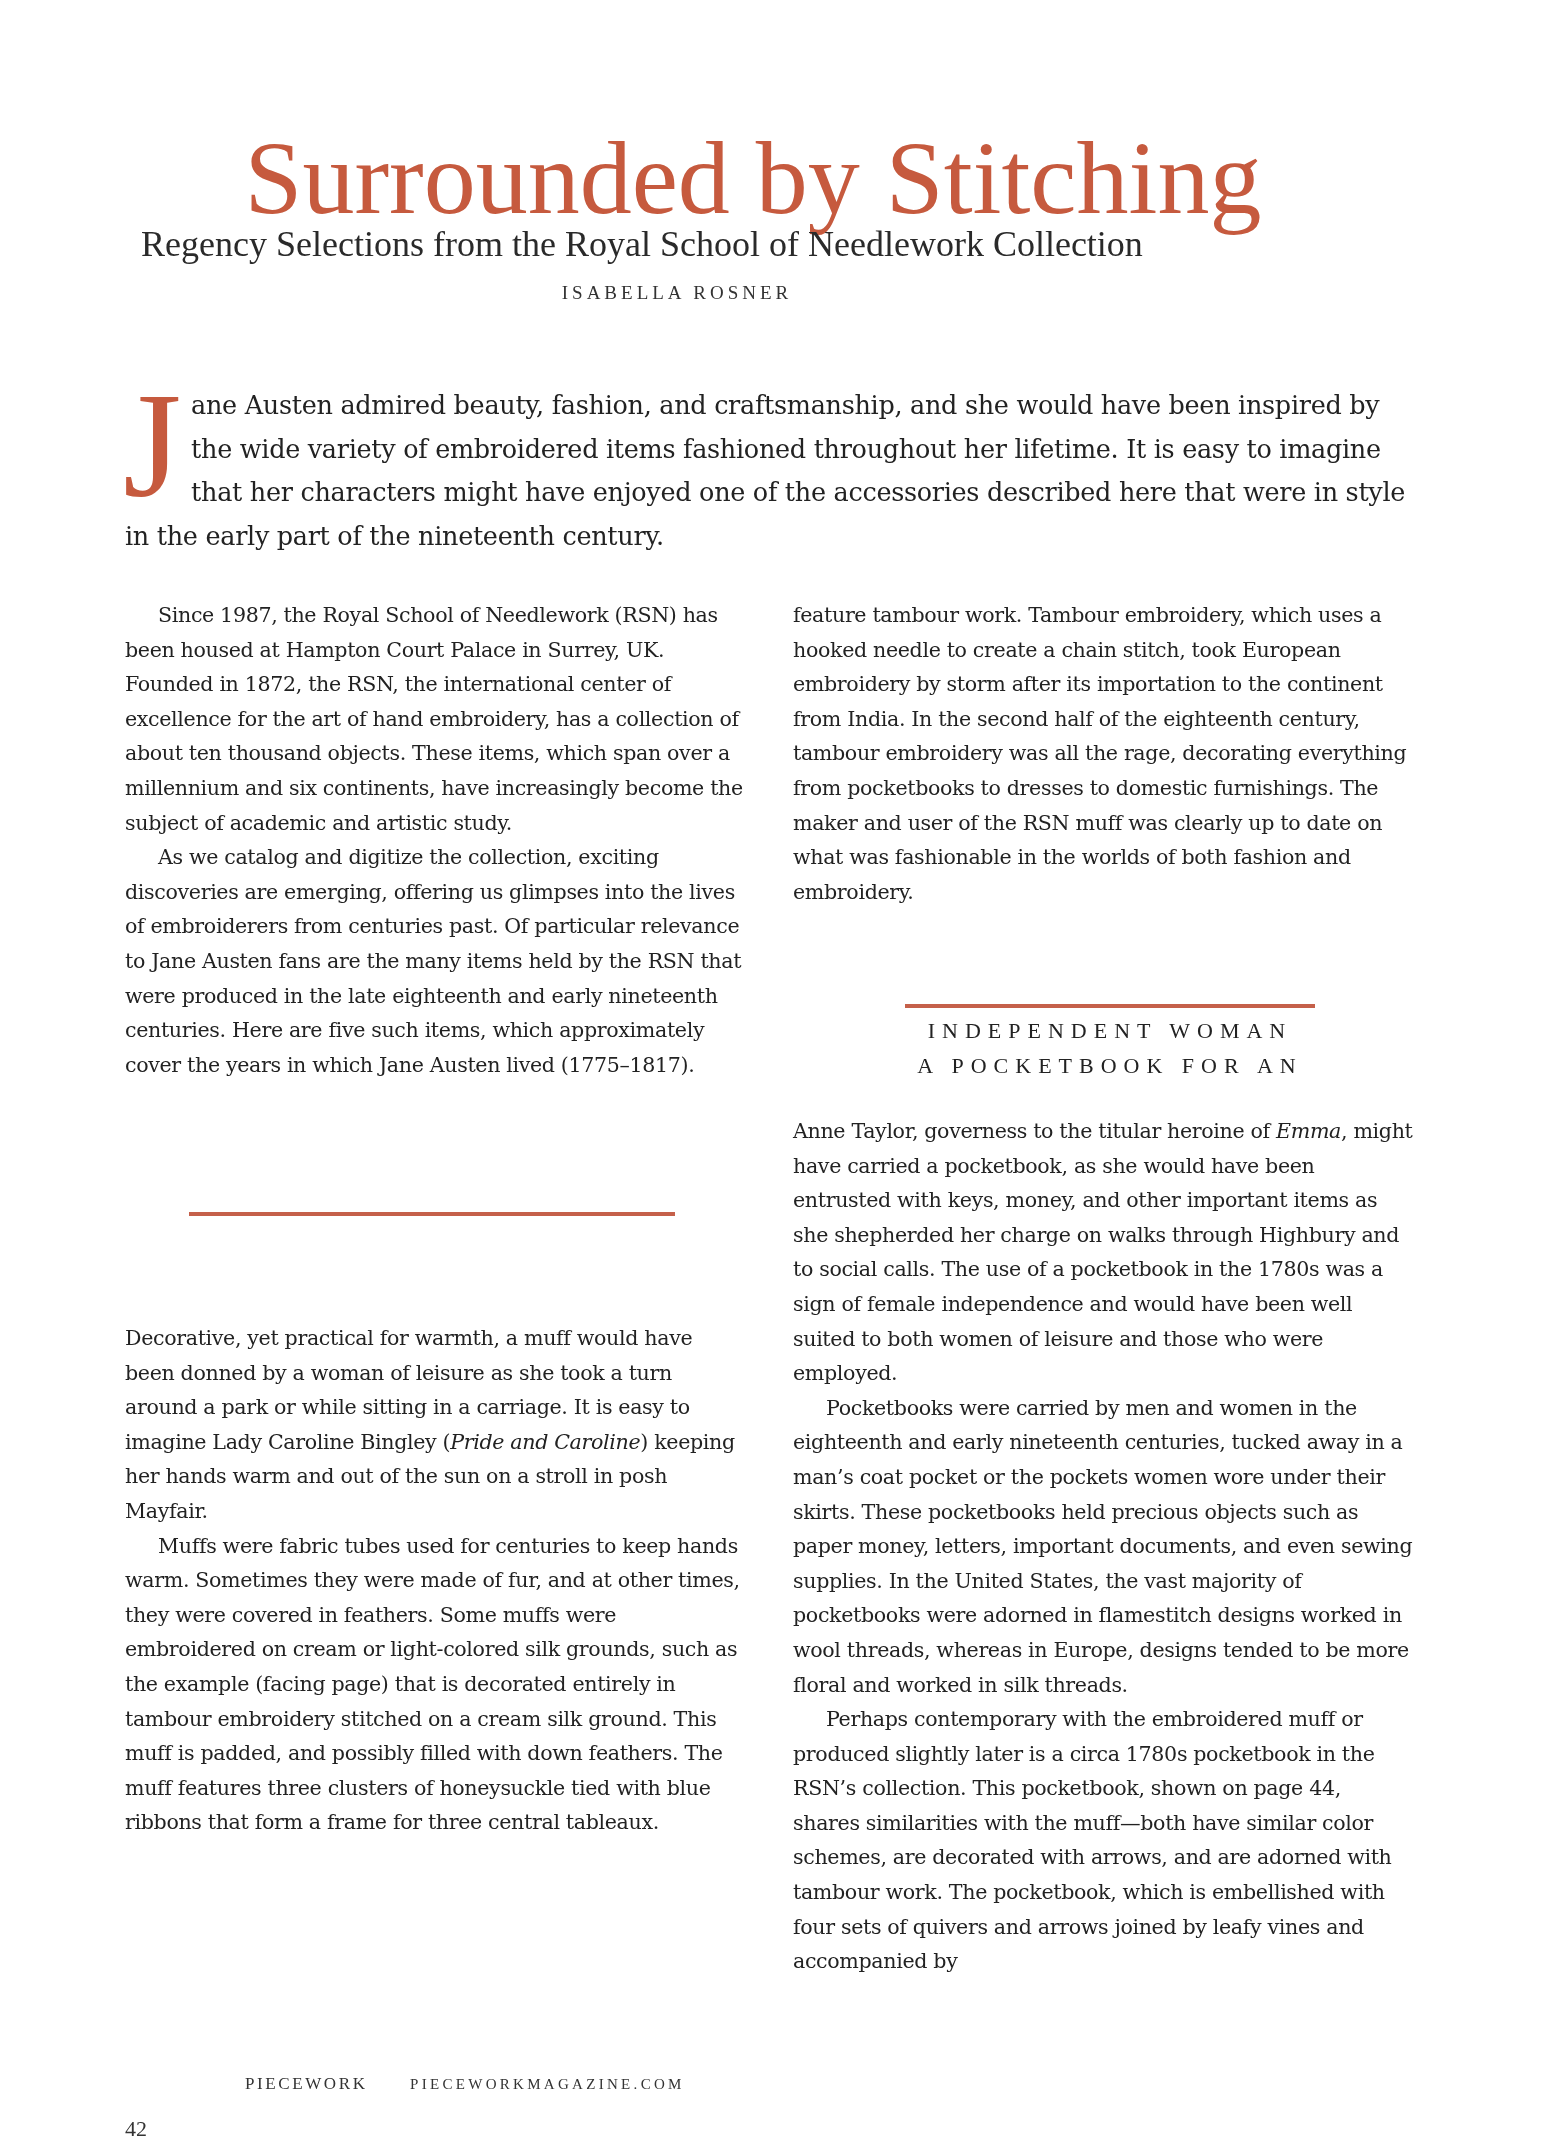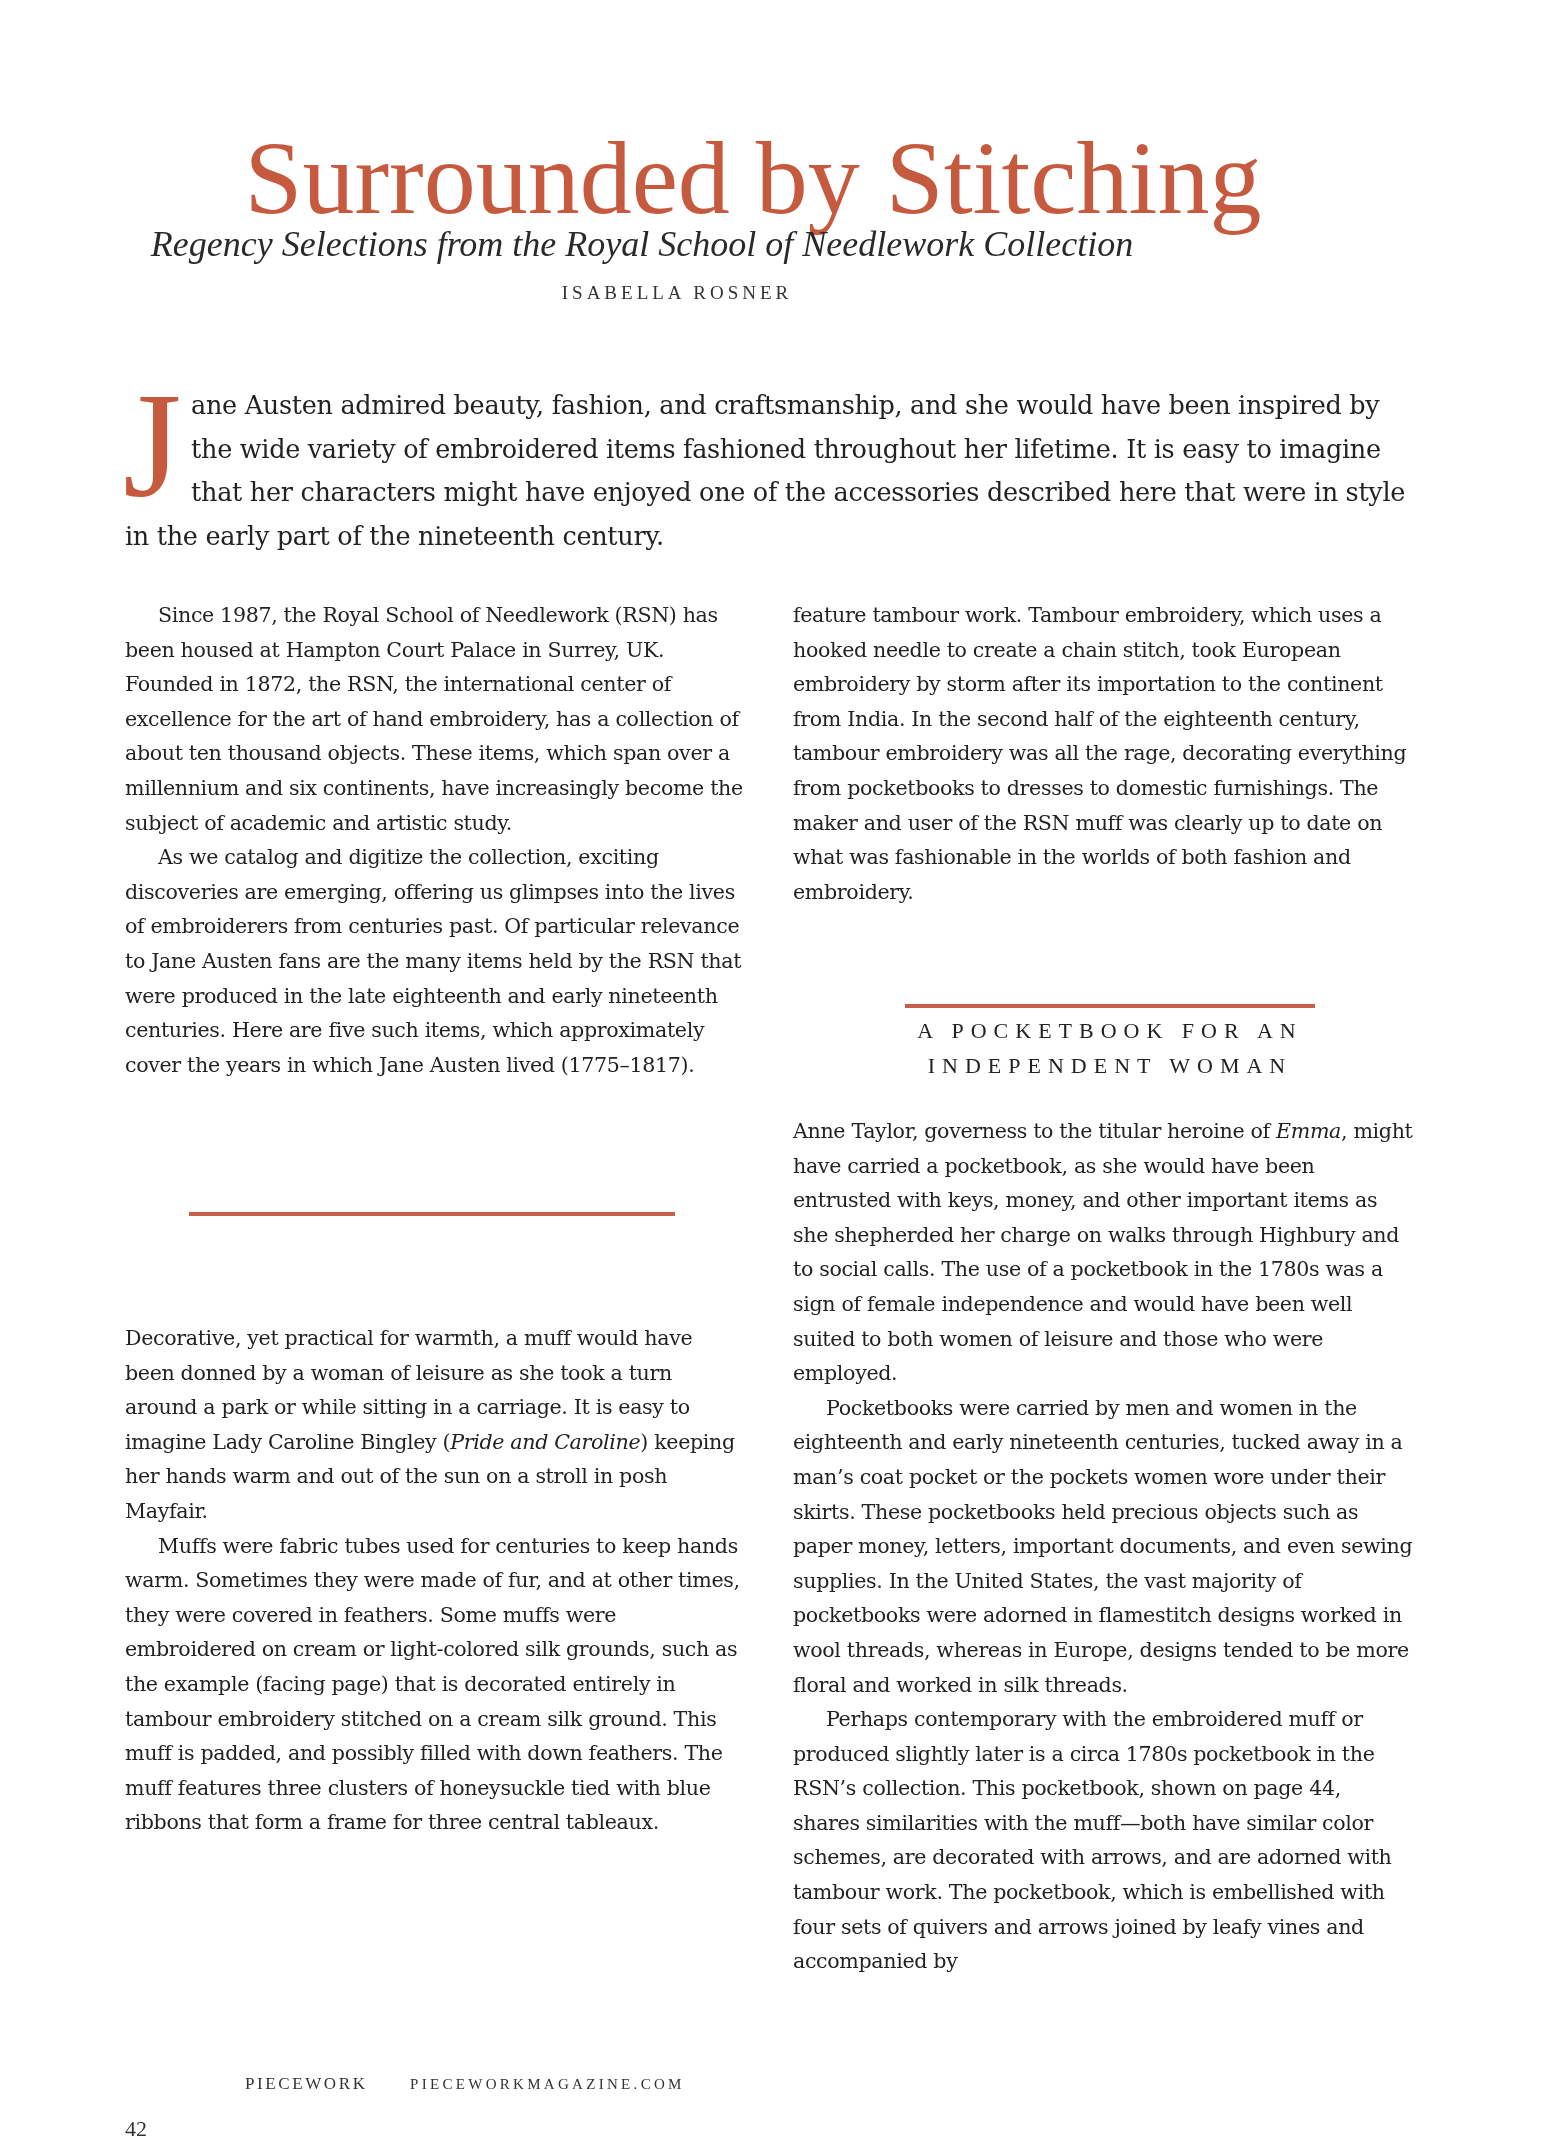--- a/index.html
+++ b/index.html
@@ -2,21 +2,21 @@
 <html><head>
 <meta charset="utf-8">
 <style>
   html, body { margin: 0; padding: 0; background: #ffffff; }
   body { width: 1551px; height: 2151px; position: relative; overflow: hidden;
          font-family: "DejaVu Serif", "Liberation Serif", serif; color: #1f1f1f; }
   .title { position: absolute; left: 0; width: 1506px; top: 118px; text-align: center;
            font-family: "Liberation Serif", "DejaVu Serif", serif; font-size: 104px; line-height: 120px;
            color: #c65a3e; font-weight: normal; letter-spacing: 0px; margin: 0; }
   .subtitle { position: absolute; left: 0; width: 1284px; top: 222px; text-align: center;
-              font-family: "Liberation Serif", serif; font-style: italic; font-size: 36px; line-height: 44px;
+              font-family: "Liberation Serif", serif; font-size: 36px; line-height: 44px;
               color: #2a2a2a; margin: 0; }
   .author { position: absolute; left: 0; width: 1354px; top: 282px; text-align: center;
             font-family: "Liberation Serif", serif; font-size: 19px; letter-spacing: 4px; color: #333; }
   .intro { position: absolute; left: 125px; width: 1295px; top: 384px;
            font-family: "DejaVu Serif", serif; font-size: 25.5px; line-height: 43.5px; color: #222;
            letter-spacing: -0.3px; margin: 0; }
   .dropcap { float: left; font-family: "Liberation Serif", serif; color: #c65a3e;
              font-size: 150px; line-height: 110px; height: 124px; margin: 6px 10px 0 -2px; padding: 0; }
   .col { position: absolute; width: 620px; font-family: "DejaVu Serif", serif; font-size: 20.6px;
          line-height: 34.6px; color: #222; letter-spacing: -0.35px; }
@@ -63,22 +63,22 @@
   <p class="noindent"><span>Decorative, yet practical for warmth, a muff would have been donned by a woman of leisure as she took a turn around a park or while sitting in a carriage. It is easy to imagine Lady Caroline Bingley (</span><em>Pride and Caroline</em><span>) keeping her hands warm and out of the sun on a stroll in posh Mayfair.</span></p>
   <p>Muffs were fabric tubes used for centuries to keep hands warm. Sometimes they were made of fur, and at other times, they were covered in feathers. Some muffs were embroidered on cream or light-colored silk grounds, such as the example (facing page) that is decorated entirely in tambour embroidery stitched on a cream silk ground. This muff is padded, and possibly filled with down feathers. The muff features three clusters of honeysuckle tied with blue ribbons that form a frame for three central tableaux.</p>
 </div>
 
 <div class="col col-right">
   <p class="noindent">feature tambour work. Tambour embroidery, which uses a hooked needle to create a chain stitch, took European embroidery by storm after its importation to the continent from India. In the second half of the eighteenth century, tambour embroidery was all the rage, decorating everything from pocketbooks to dresses to domestic furnishings. The maker and user of the RSN muff was clearly up to date on what was fashionable in the worlds of both fashion and embroidery.</p>
 </div>
 
 <div class="rule rule-right"></div>
 <div class="sechead sechead-right">
+  <div>Independent Woman</div>
   <div>A Pocketbook for an</div>
-  <div>Independent Woman</div>
 </div>
 
 <div class="col col-right-2">
   <p class="noindent"><span>Anne Taylor, governess to the titular heroine of </span><em>Emma</em><span>, might have carried a pocketbook, as she would have been entrusted with keys, money, and other important items as she shepherded her charge on walks through Highbury and to social calls. The use of a pocketbook in the 1780s was a sign of female independence and would have been well suited to both women of leisure and those who were employed.</span></p>
   <p>Pocketbooks were carried by men and women in the eighteenth and early nineteenth centuries, tucked away in a man’s coat pocket or the pockets women wore under their skirts. These pocketbooks held precious objects such as paper money, letters, important documents, and even sewing supplies. In the United States, the vast majority of pocketbooks were adorned in flamestitch designs worked in wool threads, whereas in Europe, designs tended to be more floral and worked in silk threads.</p>
   <p>Perhaps contemporary with the embroidered muff or produced slightly later is a circa 1780s pocketbook in the RSN’s collection. This pocketbook, shown on page 44, shares similarities with the muff—both have similar color schemes, are decorated with arrows, and are adorned with tambour work. The pocket­book, which is embellished with four sets of quivers and arrows joined by leafy vines and accompanied by</p>
 </div>
 
 <div class="footer folio">42</div>
 <div class="footer mag">PieceWork</div>

